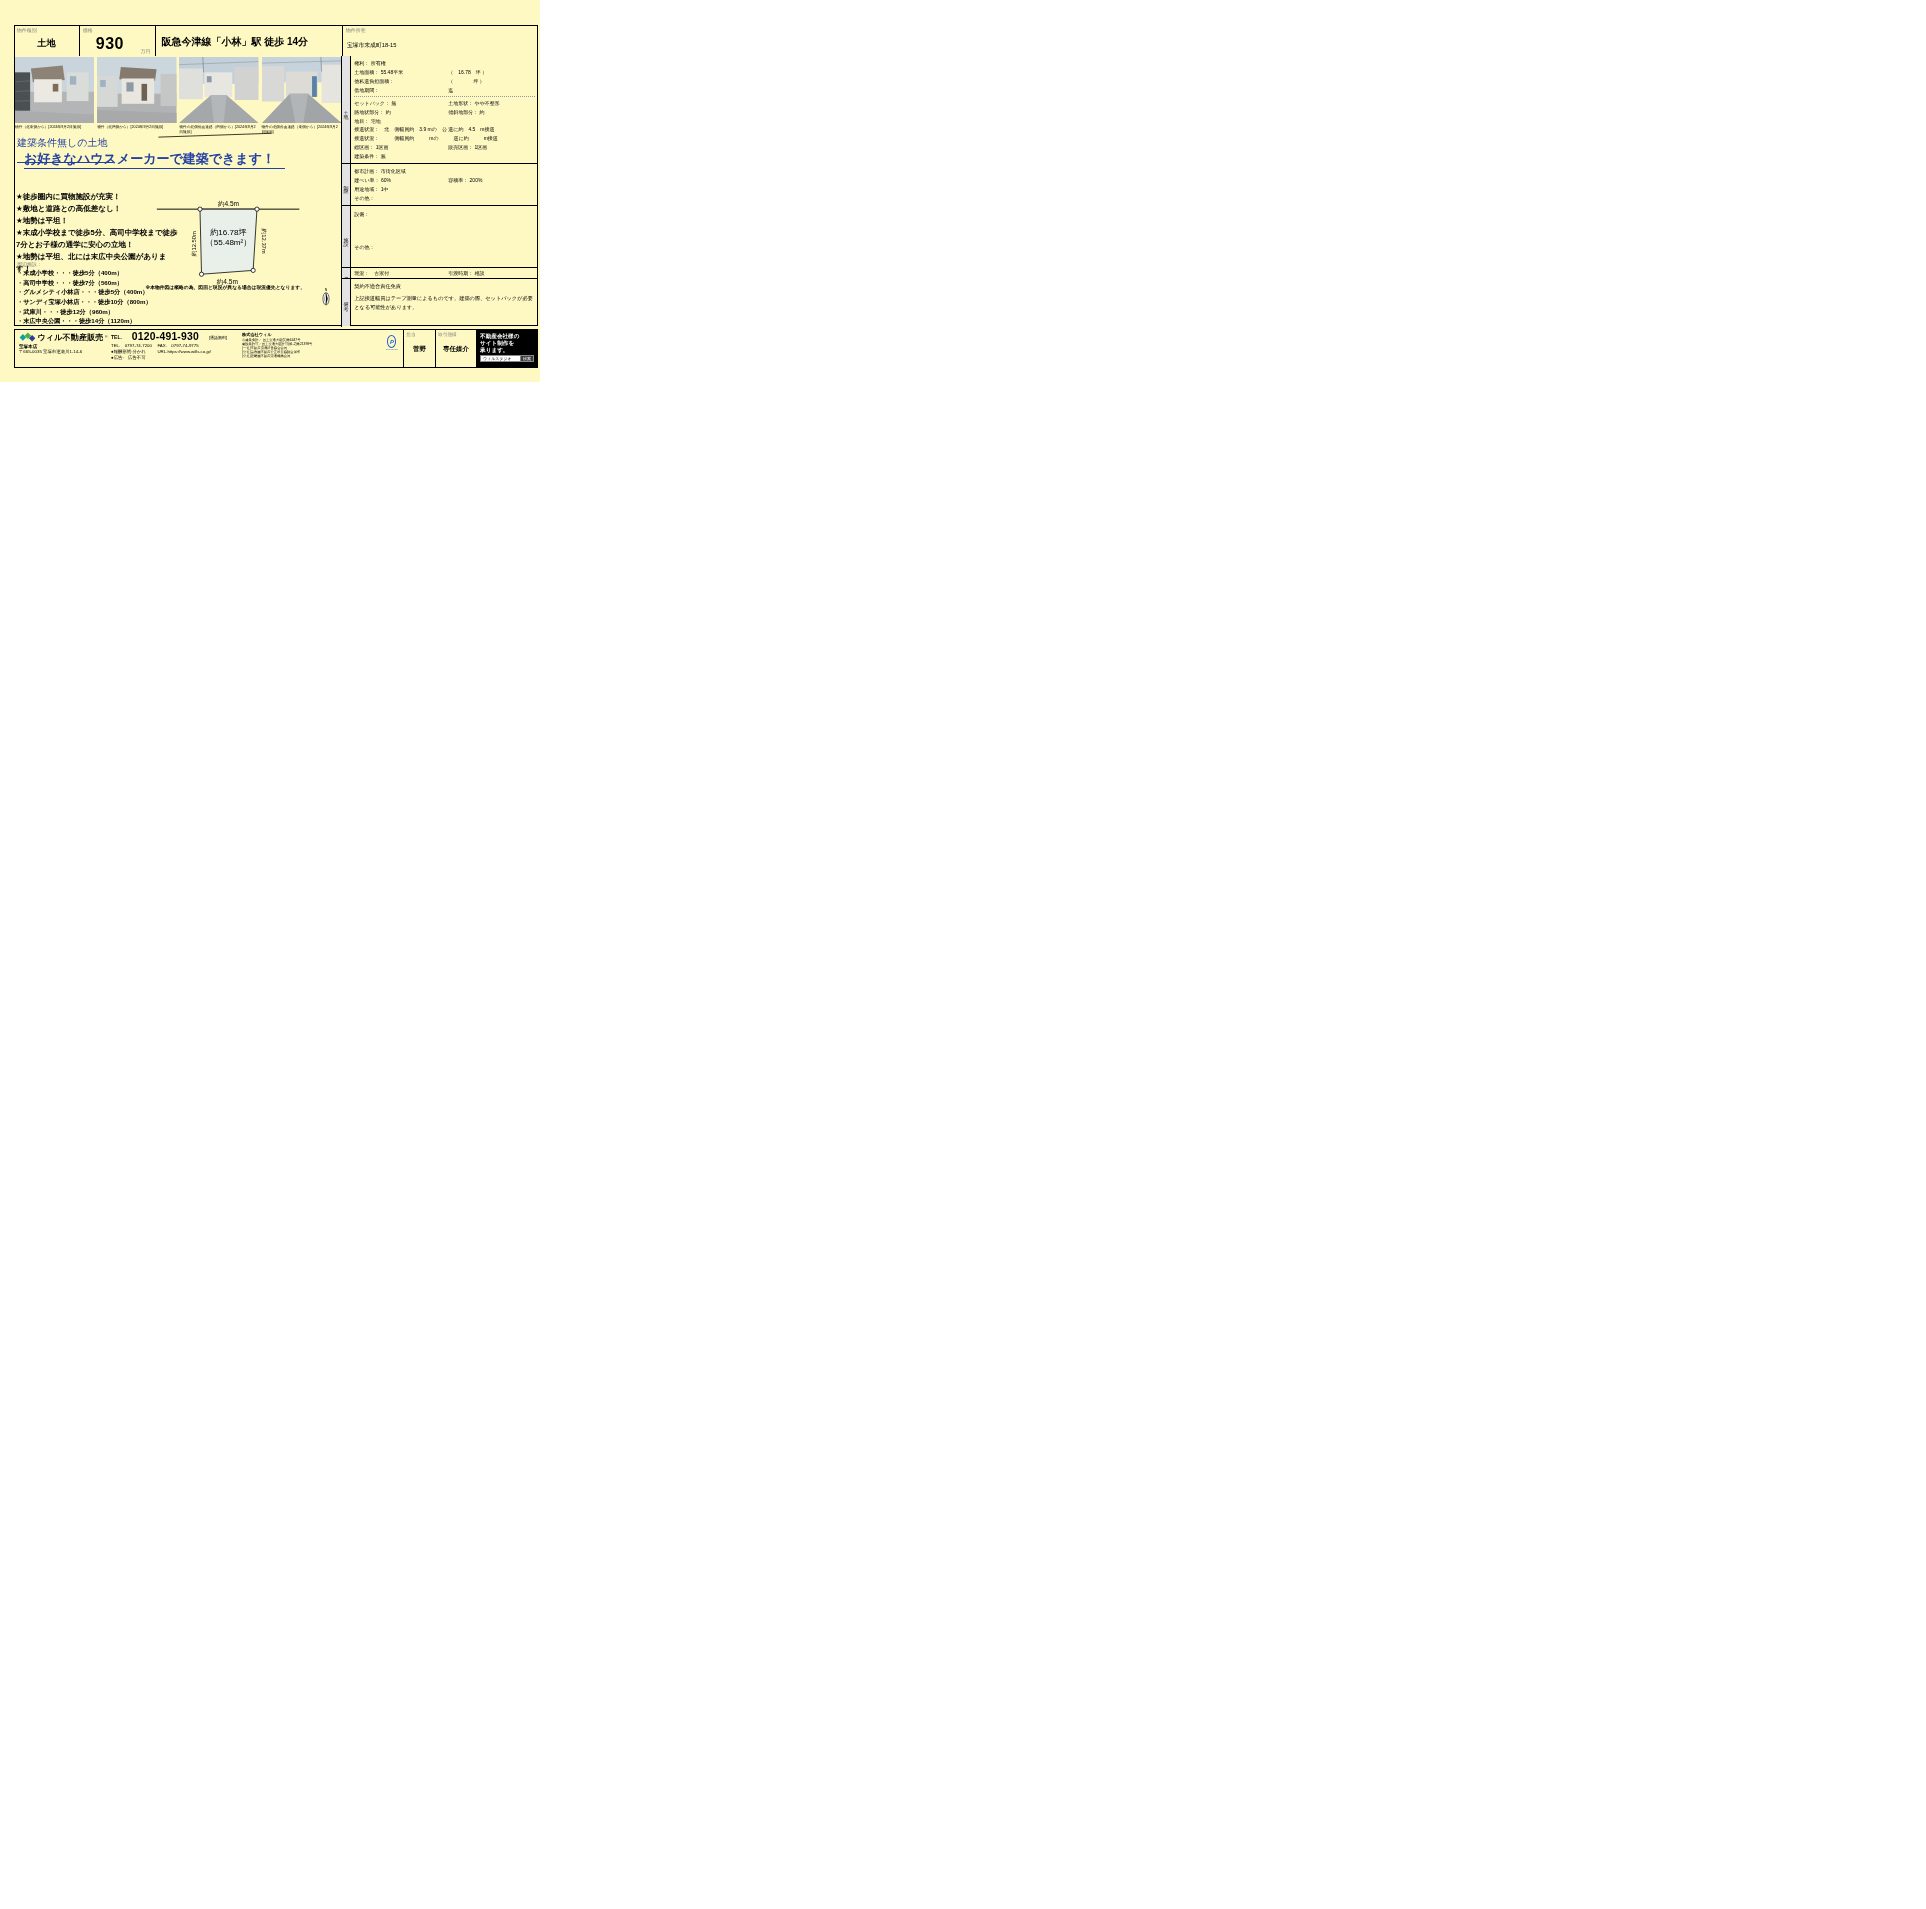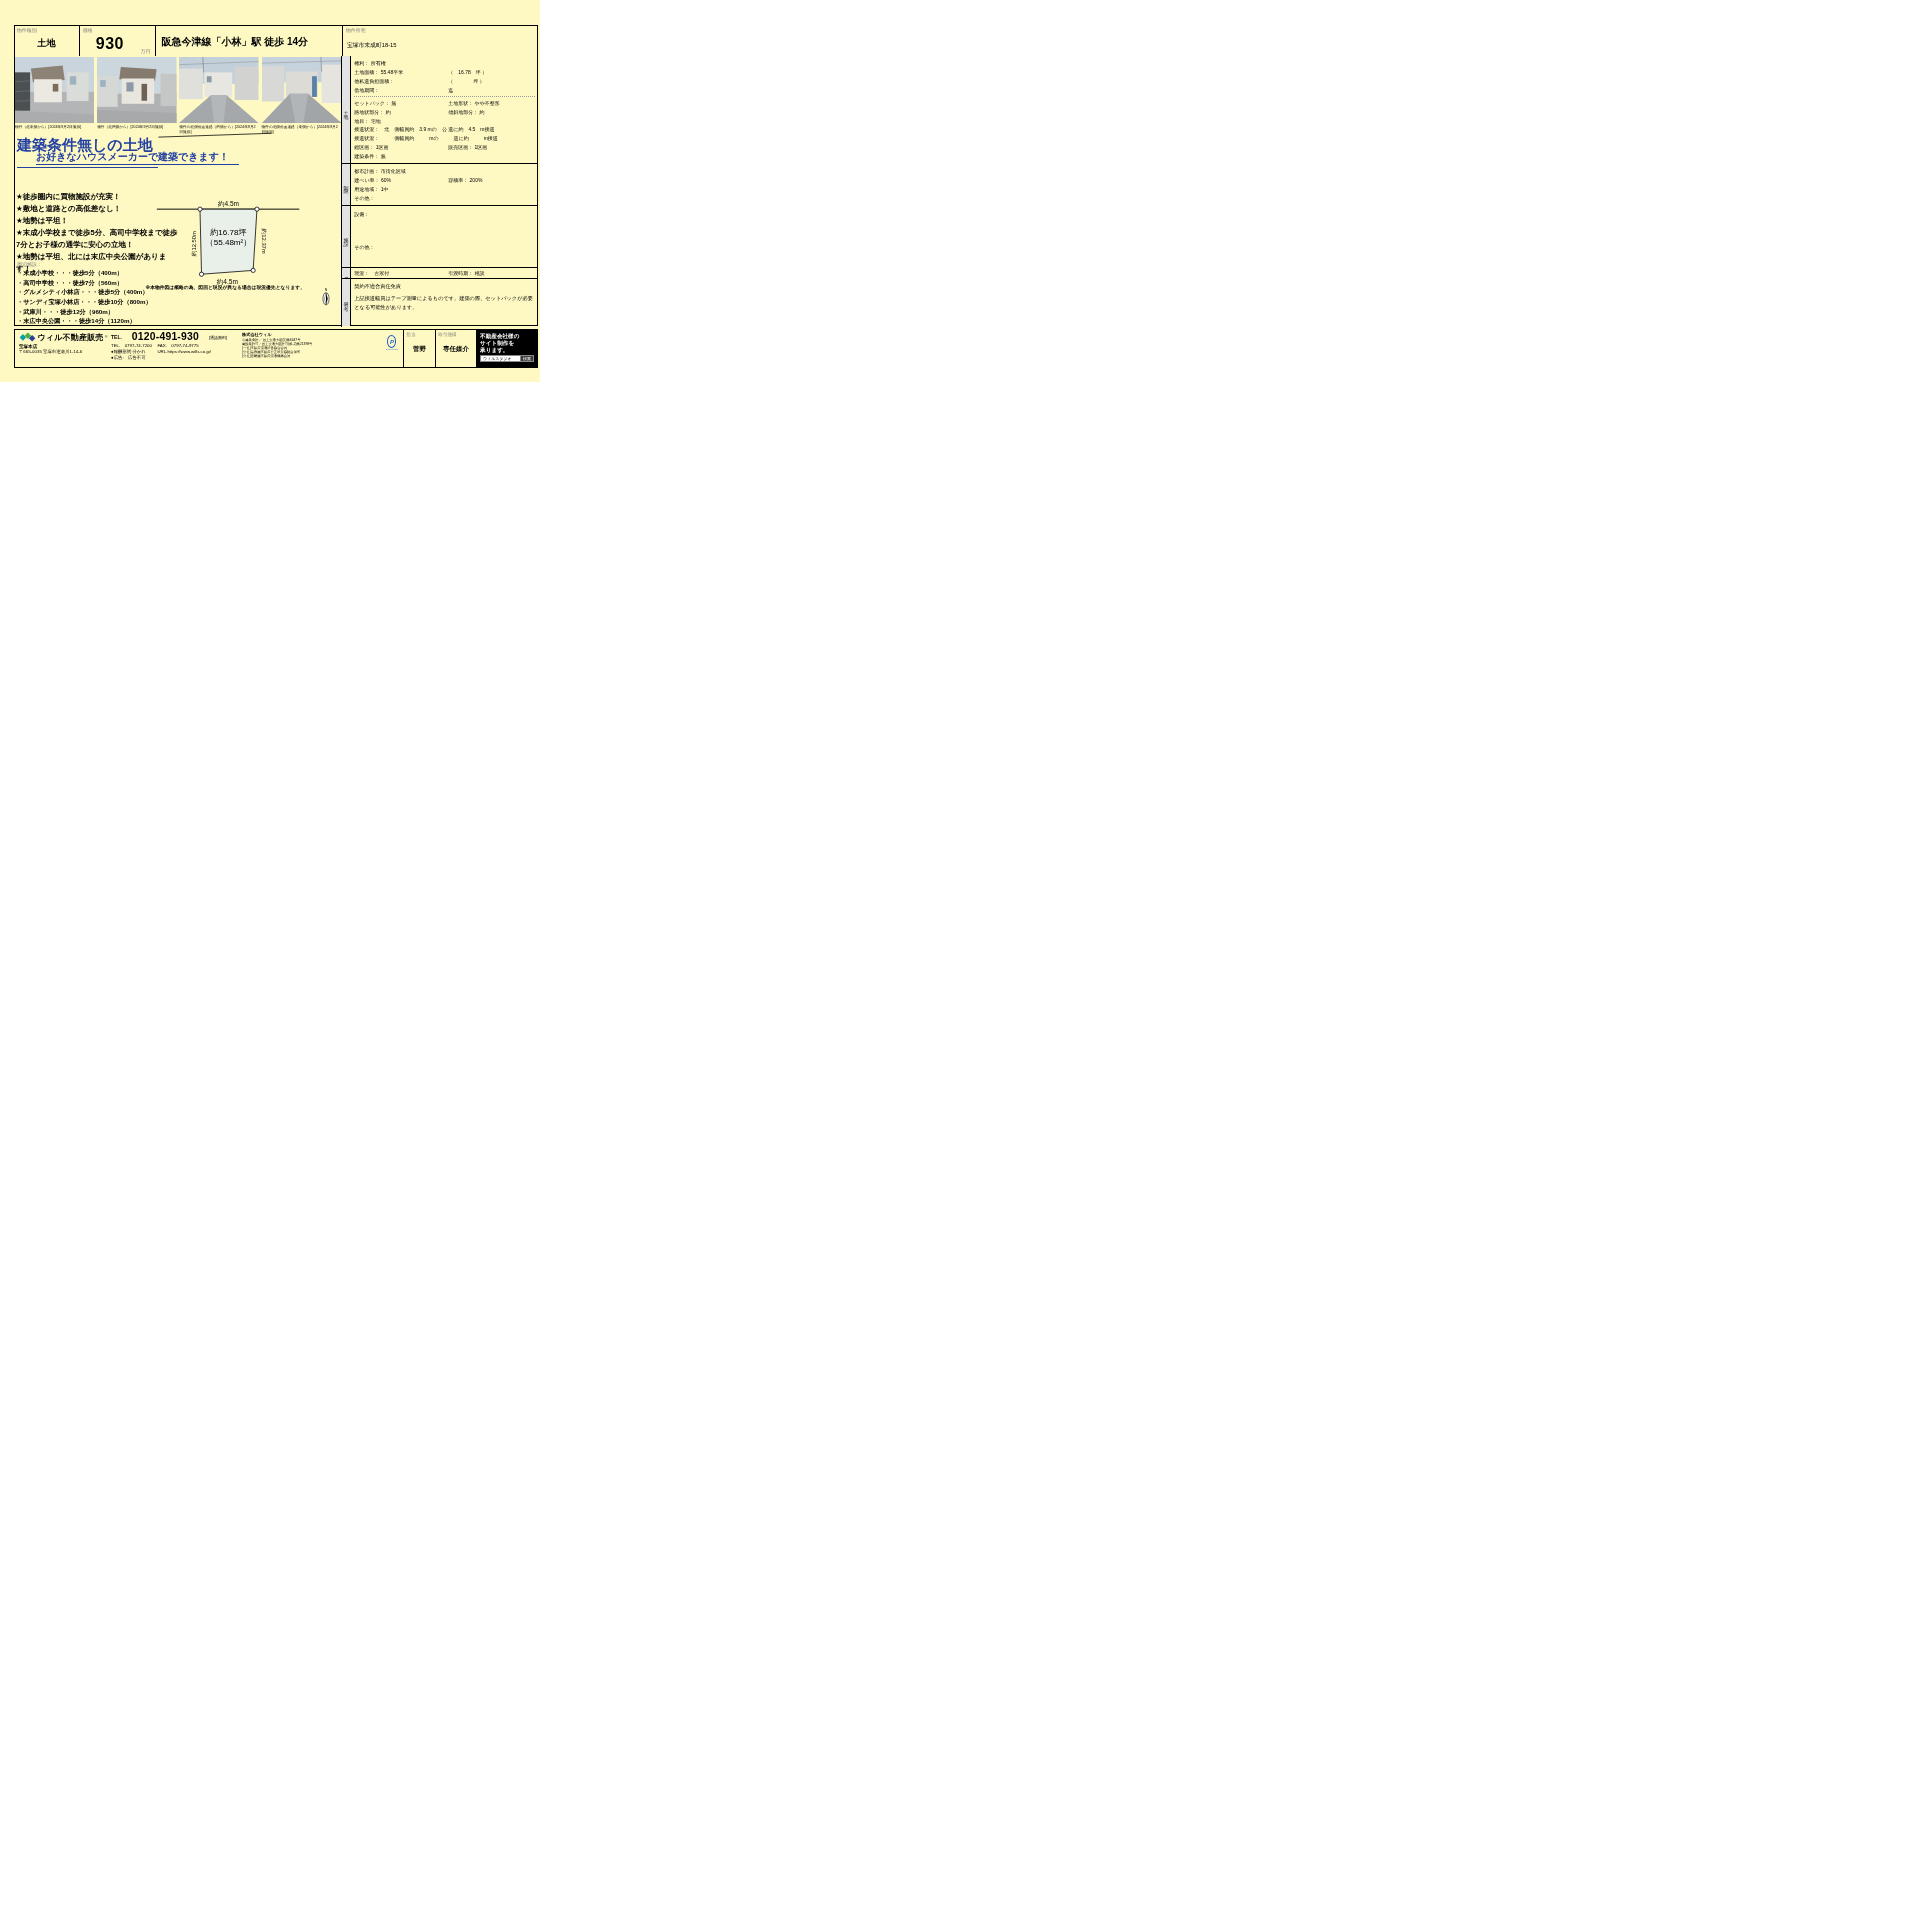--- a/index.html
+++ b/index.html
@@ -24,23 +24,23 @@
   .frame{position:absolute;left:14px;top:25.4px;width:524px;height:301px;
          border:1.2px solid #000;box-sizing:border-box;}
   .vdiv{position:absolute;top:56px;bottom:55px;left:341px;width:0.8px;background:#000;}
   
   .photos{position:absolute;left:15px;top:57px;width:326px;height:66px;display:flex;gap:2.7px;}
   .photo{flex:1;height:66px;overflow:hidden;}
   .photo svg{display:block;width:100%;height:100%;}
   .captions{position:absolute;left:15px;top:125px;width:326px;display:flex;gap:2.7px;}
   .cap{flex:1;font-size:3.7px;line-height:1.3;}
   
-  .hl1{position:absolute;left:17px;top:136px;font-size:15px;font-weight:bold;color:#2340a3;
+  .hl1{position:absolute;left:17px;top:136px;font-size:10px;font-weight:normal;color:#2340a3;
        border-bottom:1.5px solid #2340a3;padding-right:5.4px;padding-bottom:12px;}
-  .hl2{position:absolute;left:36px;top:150px;font-size:10px;font-weight:bold;color:#2340a3;
+  .hl2{position:absolute;left:24px;top:150px;font-size:13px;font-weight:bold;color:#2340a3;
        border-bottom:1.5px solid #2340a3;padding-right:10px;padding-bottom:0.4px;}
   
   .points{position:absolute;left:16px;top:166px;width:165px;font-size:7.5px;font-weight:bold;line-height:12px;margin-top:25px;}
   
   .nearby{position:absolute;left:17px;top:261px;}
   .nearby .nlabel{font-size:5px;color:#808080;margin-bottom:1.2px;}
   .nearby .nitem{font-size:6.2px;font-weight:600;line-height:9.6px;}
   
   .diagram{position:absolute;left:153px;top:130px;width:181px;height:166px;}
   .dnote{position:absolute;left:116px;top:284px;width:189px;text-align:right;font-size:4.8px;font-weight:600;}

